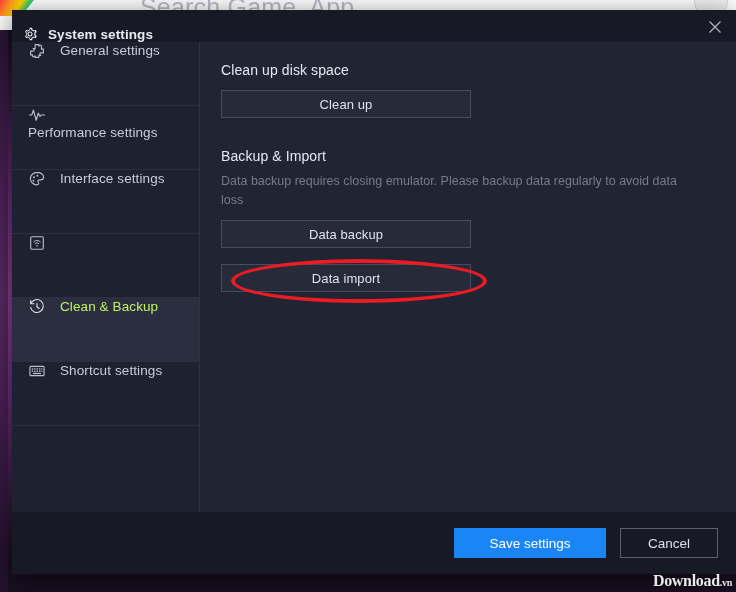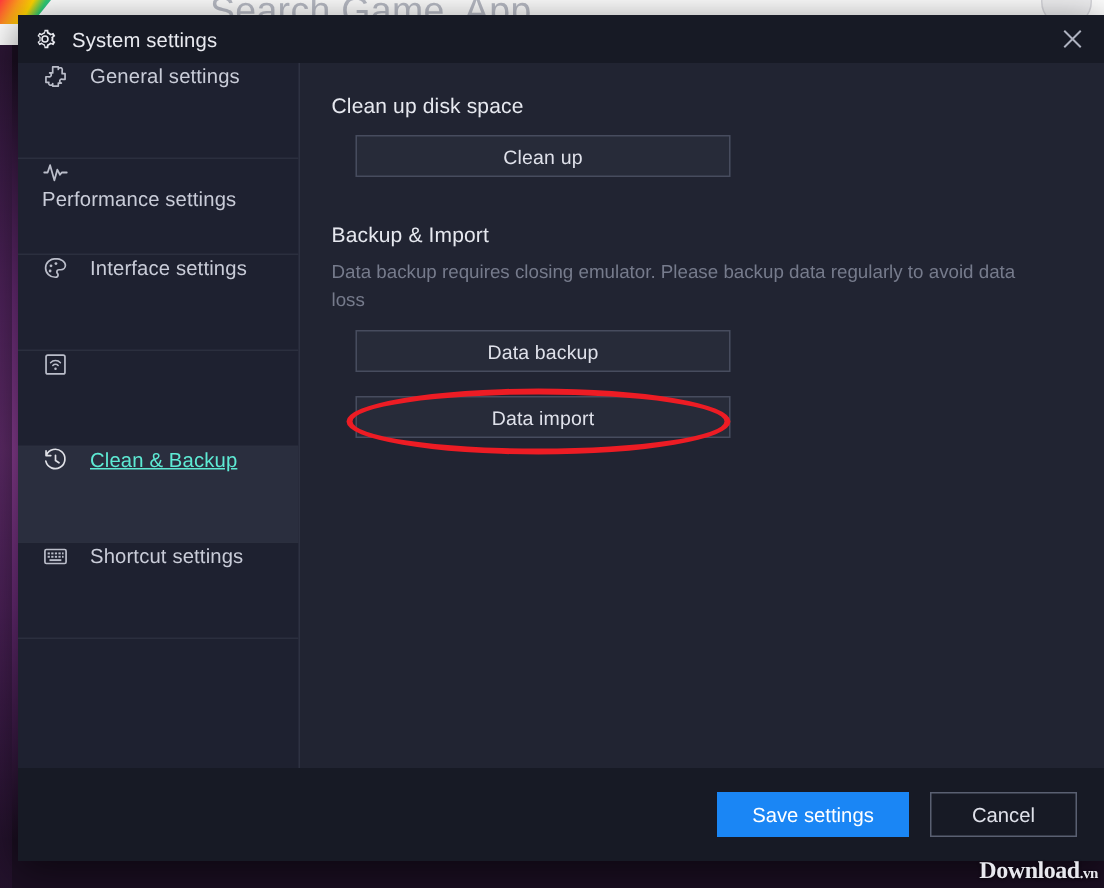--- a/index.html
+++ b/index.html
@@ -68,23 +68,24 @@
     display: flex;
     flex-direction: column;
     box-shadow: 0 6px 26px rgba(0,0,0,.55);
   }
 
   
   .titlebar {
     height: 32px;
     background: #171a25;
     display: flex;
-    align-items: center;
+    align-items: flex-end;
     padding: 0 6px 0 10px;
     flex: 0 0 32px;
+    font-weight: bold;
   }
   .titlebar .gear {
     width: 16px; height: 16px;
     flex: 0 0 16px;
     margin-right: 10px;
     display: block;
   }
   .titlebar .title {
     font-size: 13.5px;
     color: #e9eaf0;
@@ -118,22 +119,21 @@
     min-height: 64px;
     display: flex;
     align-items: flex-start;
     padding: 0 12px 0 16px;
     border-bottom: 1px solid #2b2f3e;
     cursor: pointer;
     color: #c9ccd8;
   }
   .nav-item.selected {
     background: #2a2e3e;
-    color: #5eead4;
-    text-decoration: underline;
+    color: #bef264;
   }
   .nav-item.two-line { min-height: 64px; flex-direction: column; }
   .nav-ico {
     width: 18px; height: 18px;
     flex: 0 0 18px;
     margin-right: 14px;
     display: block;
     opacity: .92;
   }
   .nav-label {
@@ -167,36 +167,35 @@
     display: block;
     width: 250px;
     height: 28px;
     background: #272b39;
     border: 1px solid #474c5e;
     color: #dfe1ea;
     font-size: 13px;
     font-family: "Liberation Sans", sans-serif;
     cursor: pointer;
     letter-spacing: .1px;
-    margin-left: 16px;
   }
   .gap-btn { margin-top: 16px; }
 
   
   .footer {
     flex: 0 0 62px;
     background: #171a25;
     display: flex;
     align-items: center;
     justify-content: flex-end;
     padding-right: 18px;
     gap: 14px;
   }
   .btn-primary {
-    width: 128px; height: 30px;
+    width: 152px; height: 30px;
     background: #1a86f5;
     border: none;
     color: #ffffff;
     font-size: 13.5px;
     font-family: "Liberation Sans", sans-serif;
     cursor: pointer;
   }
   .btn-secondary {
     width: 98px; height: 30px;
     background: transparent;

